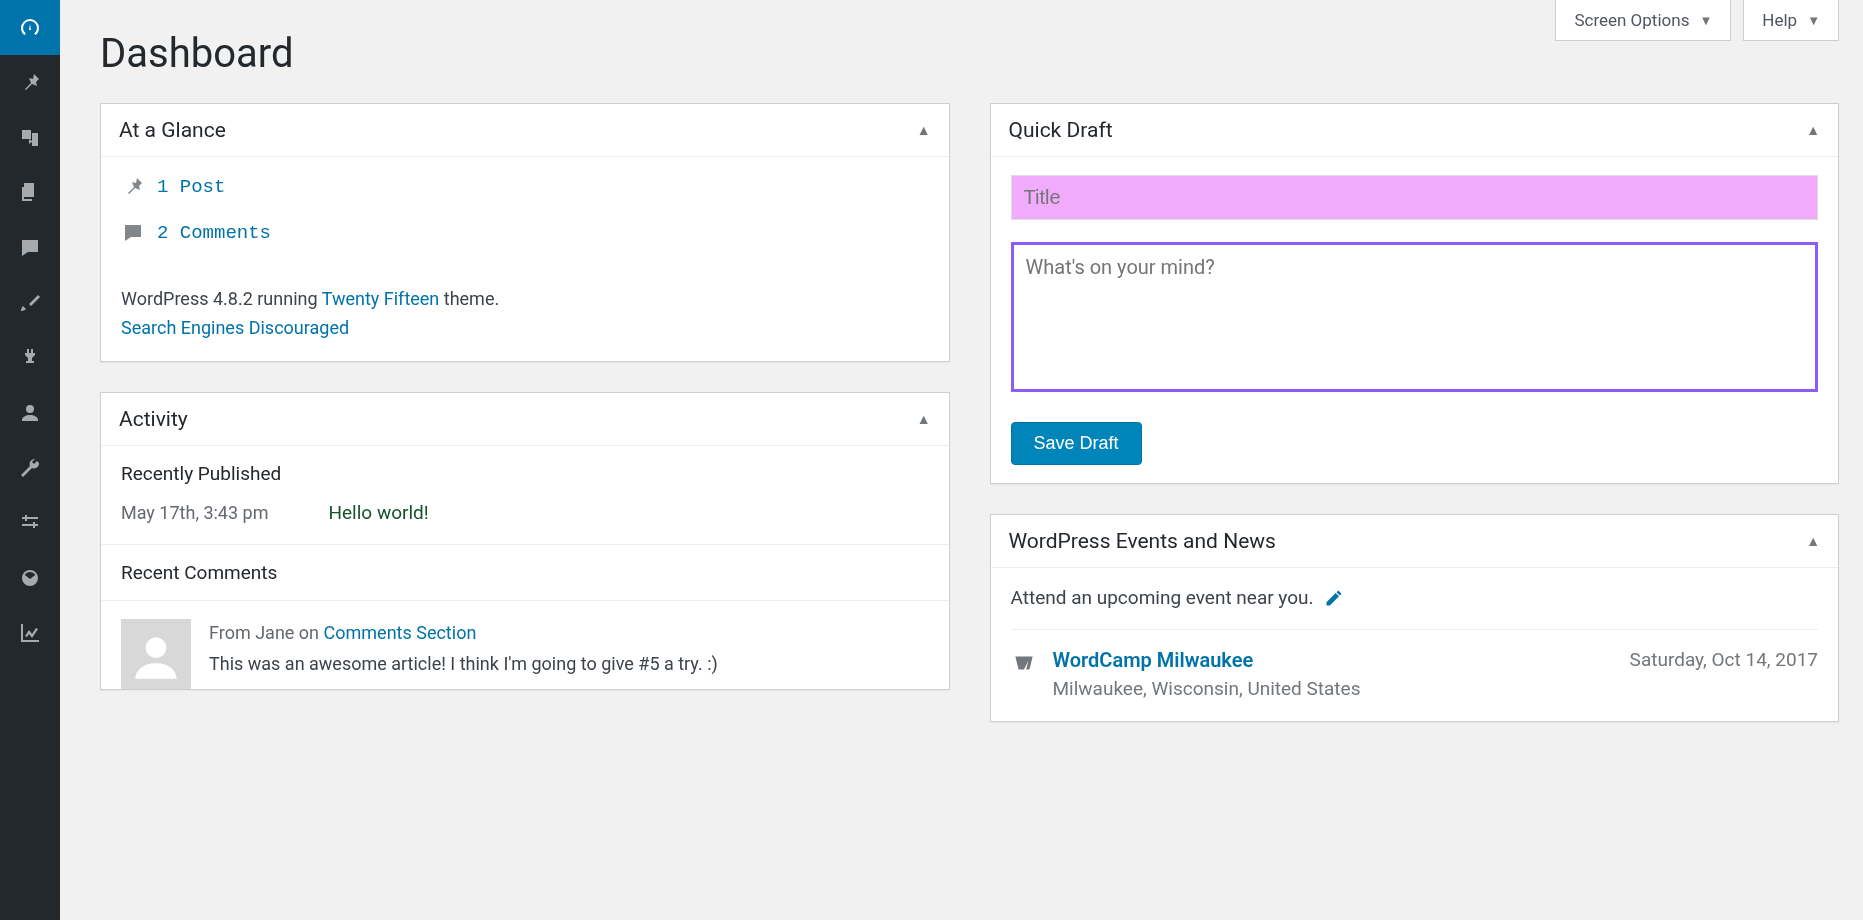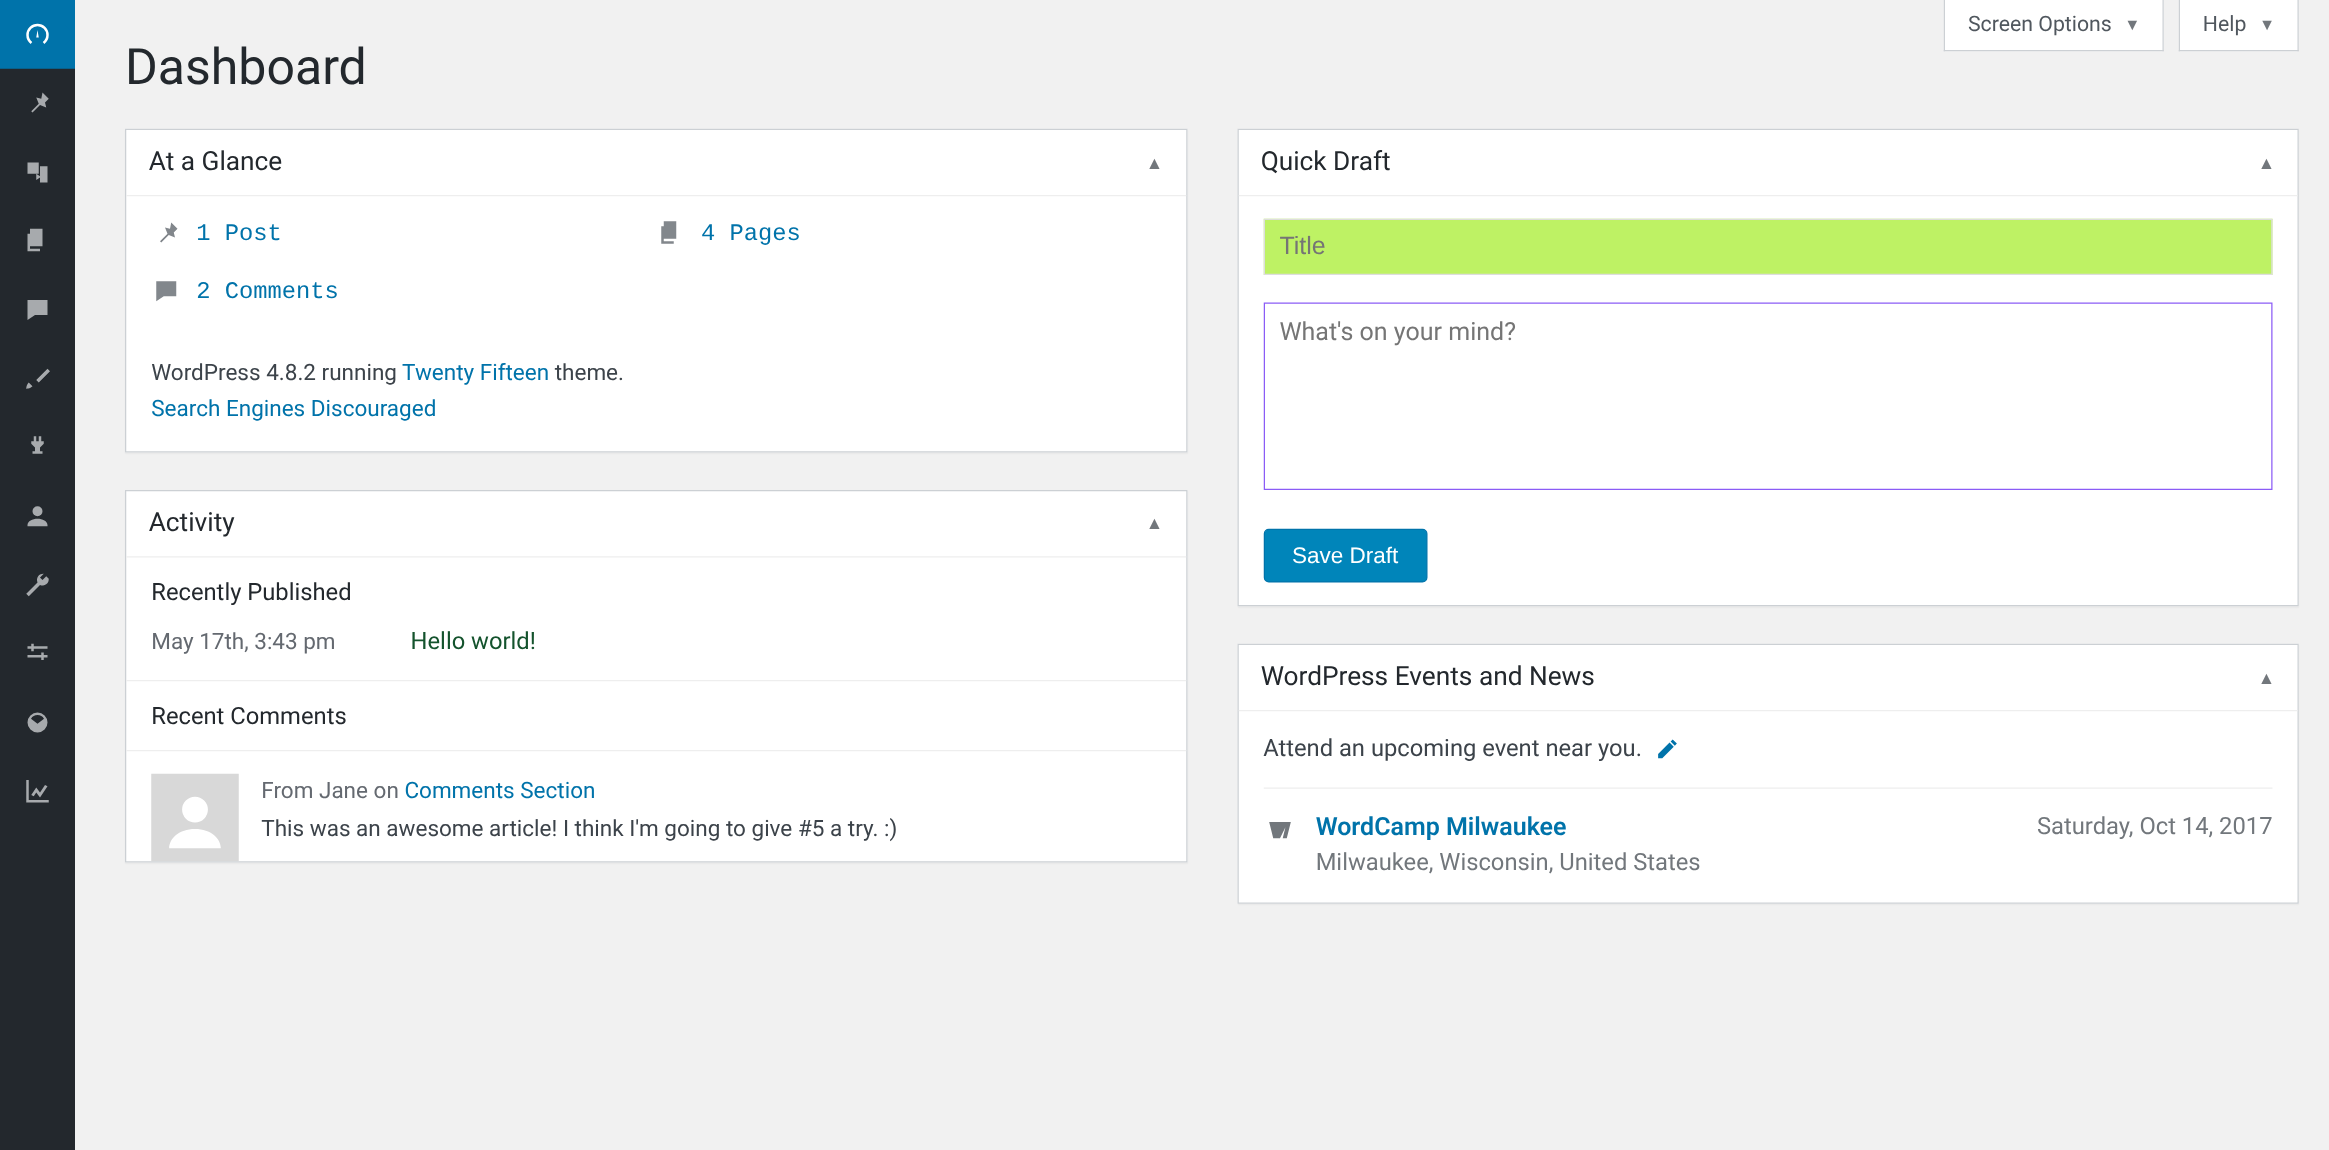--- a/index.html
+++ b/index.html
@@ -115,31 +115,31 @@
 .comment-text a { color: #0073aa; text-decoration: none; }
 .comment-meta { color: #646970; margin-bottom: 4px; }
 
 
 .qd-input {
   width: 100%;
   padding: 10px 12px;
   font-size: 20px;
   color: #32373c;
   border: 1px solid #ddd;
-  background: #bef264;
+  background: #f0abfc;
   margin-bottom: 22px;
 }
 .qd-input::placeholder, .qd-textarea::placeholder { color: #757575; }
 .qd-textarea {
   width: 100%;
   height: 150px;
   padding: 10px 12px;
   font-size: 20px;
   font-family: inherit;
-  border: 1px solid #8b5cf6;
+  border: 3px solid #8b5cf6;
   resize: none;
   margin-bottom: 26px;
 }
 .save-btn {
   background: #0085ba;
   border: 1px solid #0073aa;
   color: #fff;
   font-size: 18px;
   padding: 10px 22px;
   border-radius: 4px;
@@ -248,26 +248,20 @@
             <span class="toggle-tri">▲</span>
           </div>
           <div class="postbox-body">
             <div class="stats">
               <div class="stat">
                 <svg viewBox="0 0 24 24">
                     <path d="M16 3l5 5-3 3 1 4-5-2-6 6-1-1 6-6-2-5 4 1z"></path>
                   </svg>
                 <a href="#">1 Post</a>
               </div>
-              <div class="stat">
-                <svg viewBox="0 0 24 24">
-                    <path d="M6 2h10v14H6zM4 6v14h10v-2H6V6z"></path>
-                  </svg>
-                <a href="#">4 Pages</a>
-              </div>
               <div class="stat full">
                 <svg viewBox="0 0 24 24">
                     <path d="M4 4h16v12H10l-6 4z"></path>
                   </svg>
                 <a href="#">2 Comments</a>
               </div>
             </div>
             <div class="glance-text">
               <span>WordPress 4.8.2 running </span><a href="#">Twenty Fifteen</a><span> theme.</span><br>
               <a href="#">Search Engines Discouraged</a>

